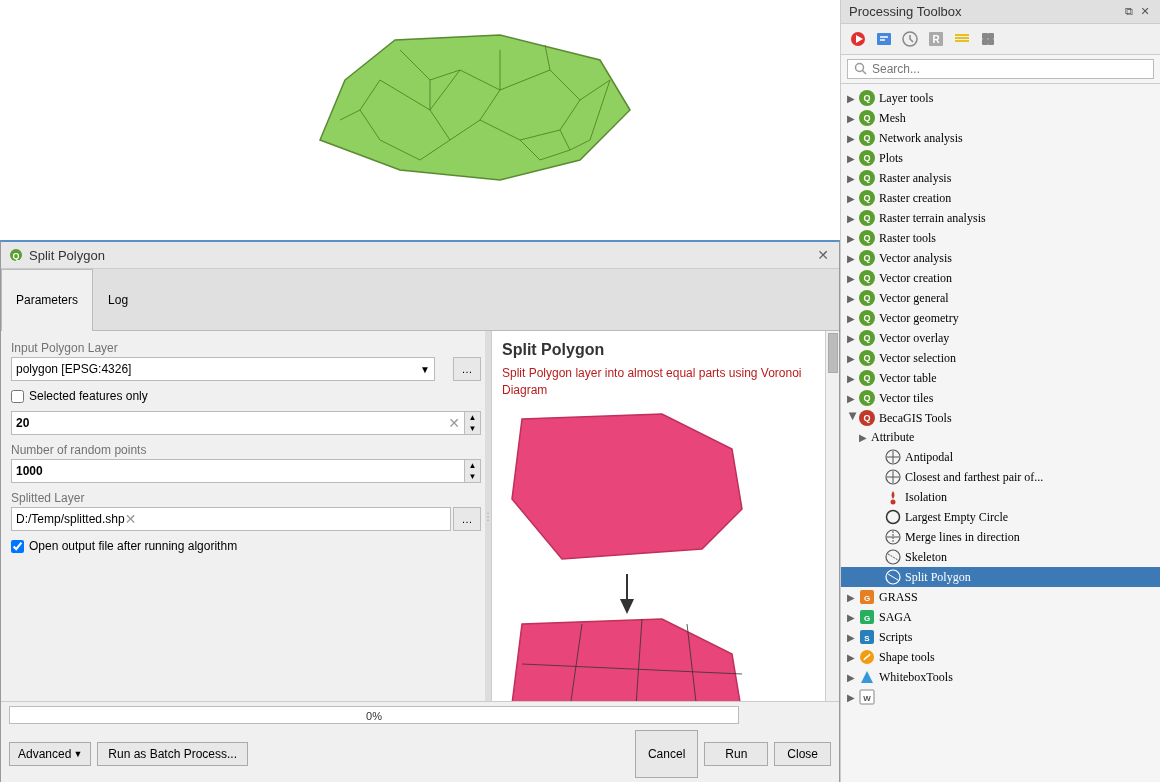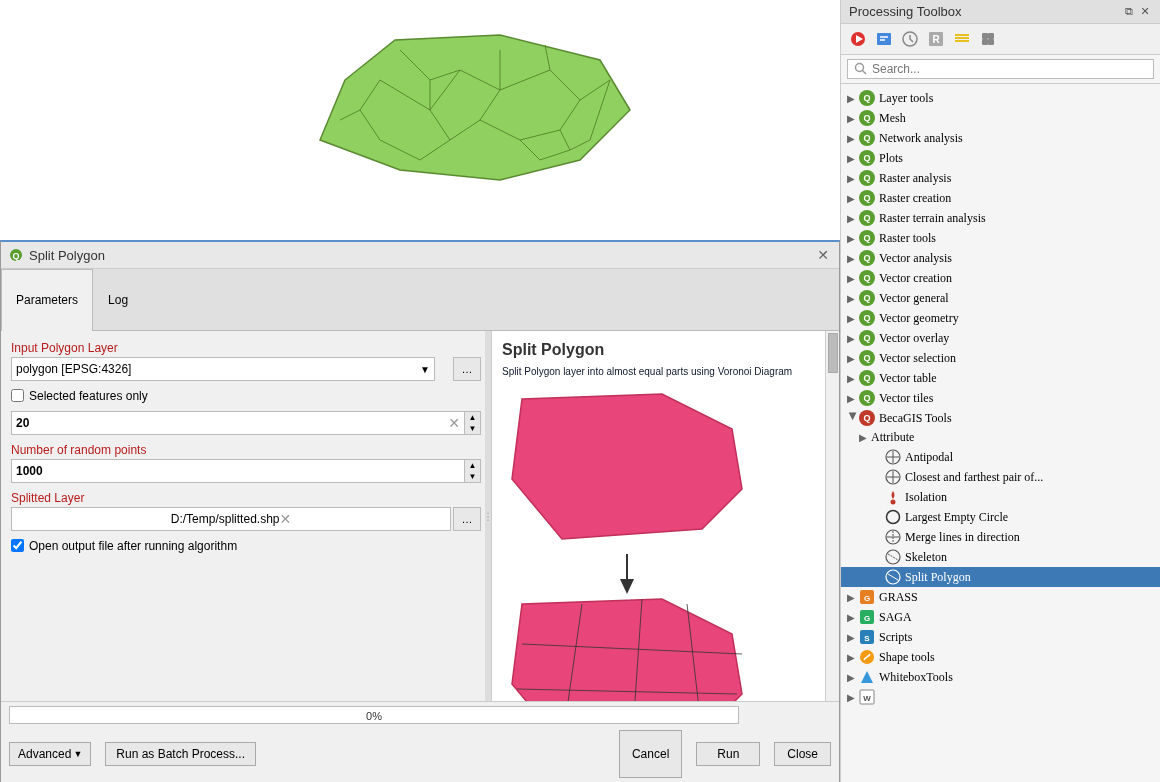--- a/index.html
+++ b/index.html
@@ -113,21 +113,21 @@
       width: 6px;
       background: #ddd;
       cursor: ew-resize;
       display: flex;
       align-items: center;
       justify-content: center;
     }
 
     .field-label {
       font-size: 12px;
-      color: #b91c1c;
+      color: #737373;
       margin-bottom: 2px;
     }
 
     .input-row {
       display: flex;
       align-items: center;
       gap: 18px;
     }
 
     .input-combo {
@@ -149,21 +149,21 @@
       background: #e8e8e8;
       cursor: pointer;
       display: flex;
       align-items: center;
       justify-content: center;
       font-size: 11px;
     }
 
     .checkbox-row {
       display: flex;
-      align-items: flex-start;
+      align-items: flex-end;
       gap: 5px;
       font-size: 12px;
     }
 
     .number-input-row {
       display: flex;
       align-items: center;
       border: 1px solid #bbb;
       background: white;
       height: 24px;
@@ -216,21 +216,21 @@
 
     .file-input {
       flex: 1;
       height: 24px;
       border: 1px solid #bbb;
       background: white;
       padding: 0 4px;
       font-size: 12px;
       display: flex;
       align-items: center;
-      justify-content: center;
+      justify-content: flex-start;
     }
 
     
     .preview-panel {
       flex: 1;
       background: white;
       border-left: 1px solid #ccc;
       display: flex;
       flex-direction: column;
       overflow: hidden;
@@ -254,22 +254,22 @@
     }
 
     .preview-title {
       font-size: 16px;
       font-weight: bold;
       color: #333;
       margin-bottom: 6px;
     }
 
     .preview-desc {
-      font-size: 10px;
-      color: #0f172a;
+      font-size: 12px;
+      color: #b91c1c;
       margin-bottom: 10px;
       line-height: 1.4;
     }
 
     
     .bottom-bar {
       background: #f0f0f0;
       border-top: 1px solid #ccc;
       padding: 4px 8px;
     }
@@ -298,21 +298,21 @@
       left: 50%;
       transform: translateX(-50%);
       font-size: 11px;
       line-height: 18px;
       color: #333;
     }
 
     .buttons-row {
       display: flex;
       align-items: center;
-      gap: 14px;
+      gap: 6px;
     }
 
     .btn-advanced {
       padding: 4px 8px;
       background: #e8e8e8;
       border: 1px solid #aaa;
       cursor: pointer;
       font-size: 12px;
       display: flex;
       align-items: center;

